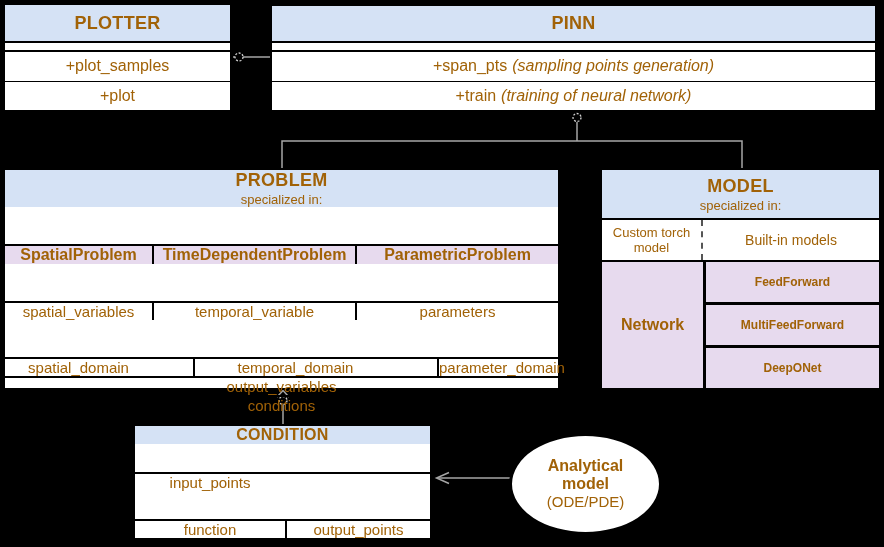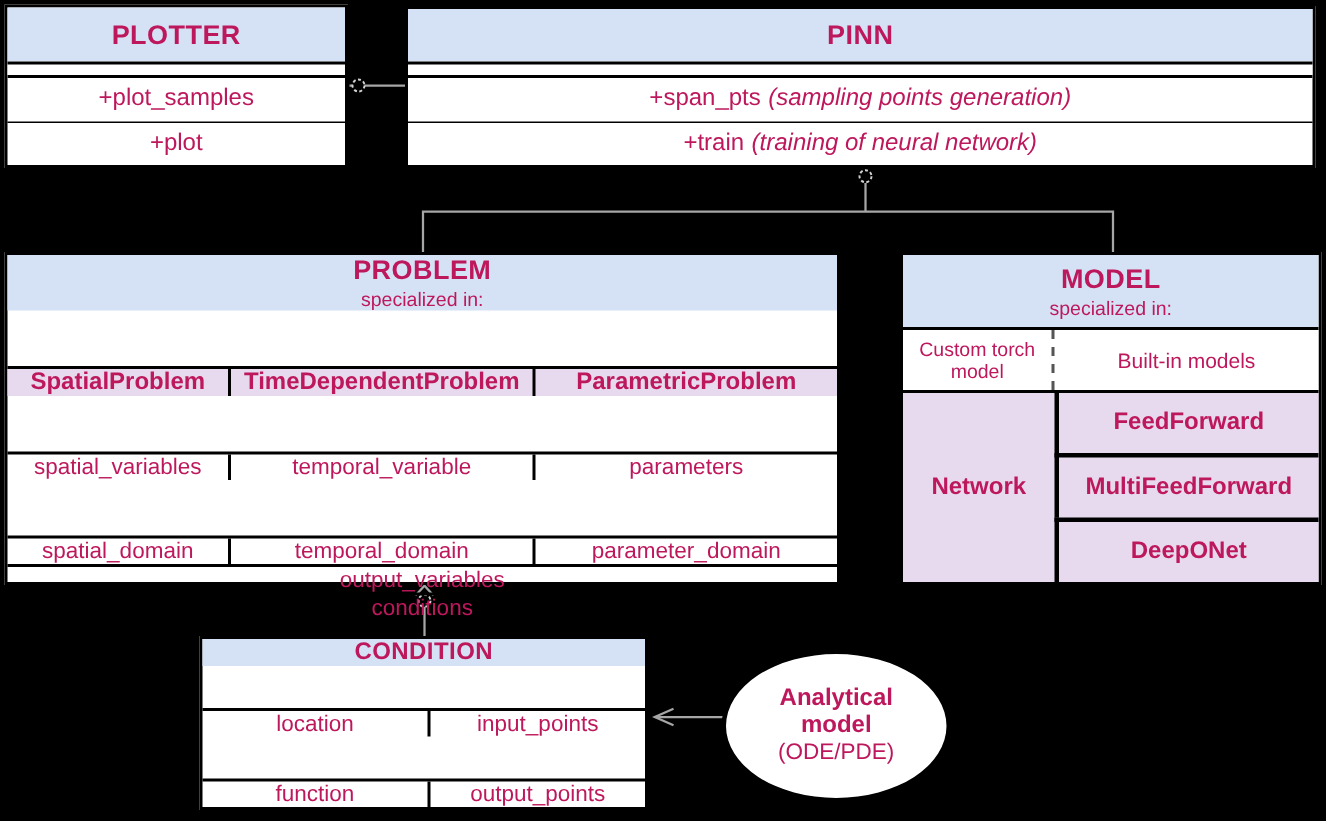--- a/index.html
+++ b/index.html
@@ -1,18 +1,18 @@
 <!DOCTYPE html>
 <html><head>
 <meta charset="utf-8">
 <style>
   html,body{margin:0;padding:0;background:#000;}
   #stage{
     position:relative;width:884px;height:547px;background:#000;overflow:hidden;
-    font-family:"Liberation Sans","DejaVu Sans",sans-serif;color:#be185d;
+    font-family:"Liberation Sans","DejaVu Sans",sans-serif;color:#a16207;
   }
   svg.connectors{position:absolute;left:0;top:0;z-index:1;}
   .uml-box{
     position:absolute;z-index:2;background:#fff;border:2.5px solid #000;
     box-sizing:border-box;display:flex;flex-direction:column;
   }
   .uml-box *{box-sizing:border-box;}
   .hdr{
     background:#d5e2f5;display:flex;flex-direction:column;align-items:center;justify-content:center;
     font-weight:bold;font-size:18px;letter-spacing:.3px;
@@ -26,27 +26,27 @@
   .grid3 > div{display:flex;align-items:center;justify-content:center;}
   .grid3 > div + div{border-left:2.5px solid #000;}
   .subhdr{background:#e7daee;font-weight:bold;font-size:16px;}
   .cell{font-size:15px;}
   .fullrow{border-top:2.5px solid #000;display:flex;align-items:center;justify-content:center;font-size:15px;}
   .split{display:grid;border-top:2.5px solid #000;background:#fff;}
   .split > div{display:flex;align-items:center;justify-content:center;text-align:center;font-size:13px;}
   .split > div + div{border-left:2px dashed #555;}
   .purple-area{flex:1;display:grid;grid-template-columns:101px 1fr;border-top:2.5px solid #000;background:#e7daee;}
   .purple-area .net{grid-row:1/4;display:flex;align-items:center;justify-content:center;font-weight:bold;font-size:16px;}
-  .purple-area .rcell{border-left:3px solid #000;display:flex;align-items:center;justify-content:center;font-weight:bold;font-size:16px;}
+  .purple-area .rcell{border-left:3px solid #000;display:flex;align-items:center;justify-content:center;font-weight:bold;font-size:12px;}
   .purple-area .rcell + .rcell{border-top:3px solid #000;}
   .cond-row{display:grid;grid-template-columns:150px 1fr;border-top:2.5px solid #000;}
   .cond-row > div{display:flex;align-items:center;justify-content:center;font-size:15px;}
   .cond-row > div + div{border-left:2.5px solid #000;}
   #ellipse{
-    position:absolute;z-index:2;left:481px;top:433px;width:147px;height:96px;
+    position:absolute;z-index:2;left:509px;top:433px;width:147px;height:96px;
     background:#fff;border:3px solid #000;border-radius:50%;
     display:flex;flex-direction:column;align-items:center;justify-content:center;line-height:1.12;
   }
   #ellipse .b{font-weight:bold;font-size:16px;}
   #ellipse .r{font-size:15px;margin-top:1px;}
 </style>
 </head>
 <body>
 
 <div id="stage">
@@ -96,21 +96,21 @@
     <div class="grid3" style="height:40px;">
       <div class="subhdr">SpatialProblem</div>
       <div class="subhdr">TimeDependentProblem</div>
       <div class="subhdr">ParametricProblem</div>
     </div>
     <div class="grid3" style="flex:1;">
       <div class="cell">spatial_variables</div>
       <div class="cell">temporal_variable</div>
       <div class="cell">parameters</div>
     </div>
-    <div class="grid3" style="flex:1;">
+    <div class="grid3" style="flex:1;gap:41px;">
       <div class="cell">spatial_domain</div>
       <div class="cell">temporal_domain</div>
       <div class="cell">parameter_domain</div>
     </div>
     <div class="fullrow" style="flex:1;">output_variables</div>
     <div class="fullrow" style="flex:1;">conditions</div>
   </div>
 
   <div class="uml-box" style="left:600px;top:168px;width:281px;height:222px;">
     <div class="hdr" style="height:48px;">
@@ -125,21 +125,20 @@
       <div class="net">Network</div>
       <div class="rcell" style="grid-column:2;">FeedForward</div>
       <div class="rcell" style="grid-column:2;">MultiFeedForward</div>
       <div class="rcell" style="grid-column:2;">DeepONet</div>
     </div>
   </div>
 
   <div class="uml-box" style="left:133px;top:424px;width:299px;height:116px;gap:28px;">
     <div class="hdr" style="height:28px;font-size:16px;">CONDITION</div>
     <div class="cond-row" style="flex:1;">
-      <div>location</div>
       <div>input_points</div>
     </div>
     <div class="cond-row" style="flex:1;">
       <div>function</div>
       <div>output_points</div>
     </div>
   </div>
 
   <div id="ellipse">
     <div class="b">Analytical</div>

